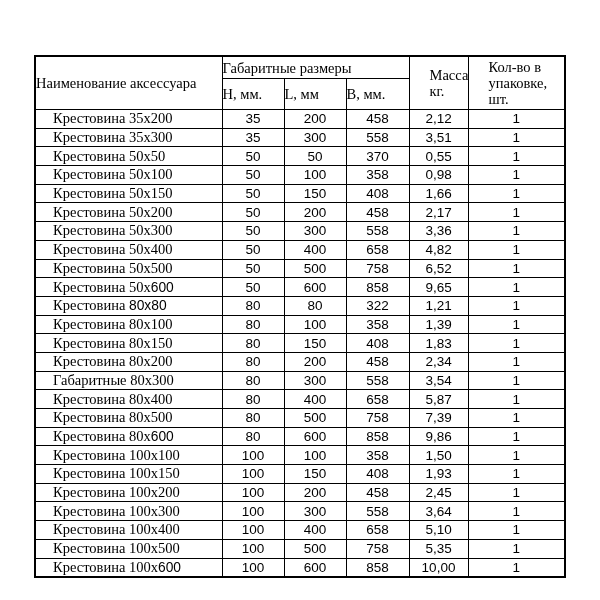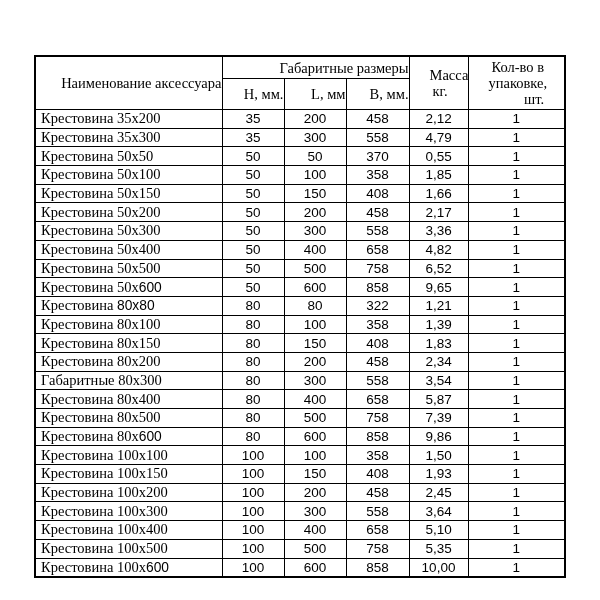--- a/index.html
+++ b/index.html
@@ -33,36 +33,36 @@
   .col-qty  { width: 97px; }
 
   th, td {
     border: 1px solid #000000;
     padding: 0;
     overflow: hidden;
   }
   thead th {
     font-weight: normal;
     font-size: 14.5px;
-    text-align: right;
+    text-align: left;
     vertical-align: middle;
     line-height: 16px;
   }
   tr.hrow1 th.th-dims { height: 21px; }
   tr.hrow2 th { height: 30px; }
   th.th-mass, th.th-qty { padding: 0 20px; }
 
   tbody td {
     height: 17.7px;
     vertical-align: middle;
     white-space: nowrap;
   }
   td.name-cell {
     text-align: left;
-    padding-left: 5px;
+    padding-left: 17px;
     font-size: 14.5px;
     font-family: "Liberation Serif", serif;
   }
   td.num {
     text-align: center;
     font-family: "Liberation Sans", sans-serif;
     font-size: 13.5px;
   }
   .sans {
     font-family: "Liberation Sans", sans-serif;
@@ -103,39 +103,39 @@
       <td class="num">458</td>
       <td class="num">2,12</td>
       <td class="num">1</td>
     </tr>
 
     <tr>
       <td class="name-cell">Крестовина 35x300</td>
       <td class="num">35</td>
       <td class="num">300</td>
       <td class="num">558</td>
-      <td class="num">4,79</td>
+      <td class="num">3,51</td>
       <td class="num">1</td>
     </tr>
 
     <tr>
       <td class="name-cell">Крестовина 50x50</td>
       <td class="num">50</td>
       <td class="num">50</td>
       <td class="num">370</td>
       <td class="num">0,55</td>
       <td class="num">1</td>
     </tr>
 
     <tr>
       <td class="name-cell">Крестовина 50x100</td>
       <td class="num">50</td>
       <td class="num">100</td>
       <td class="num">358</td>
-      <td class="num">1,85</td>
+      <td class="num">0,98</td>
       <td class="num">1</td>
     </tr>
 
     <tr>
       <td class="name-cell">Крестовина 50x150</td>
       <td class="num">50</td>
       <td class="num">150</td>
       <td class="num">408</td>
       <td class="num">1,66</td>
       <td class="num">1</td>

